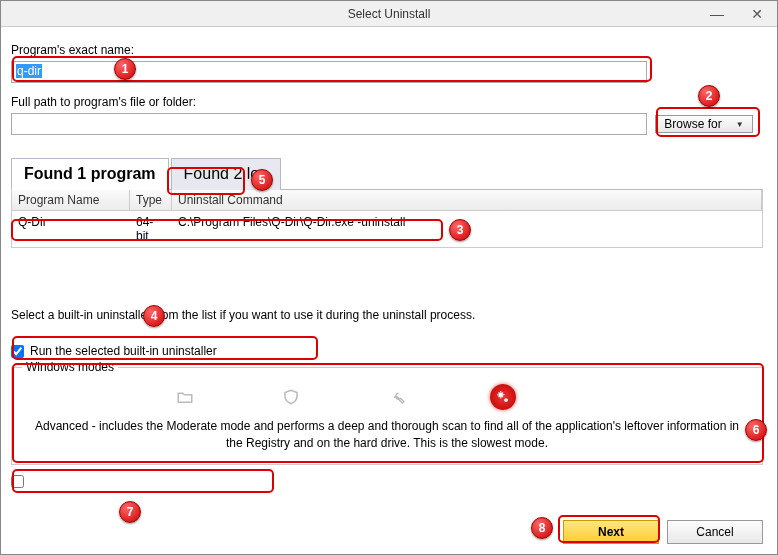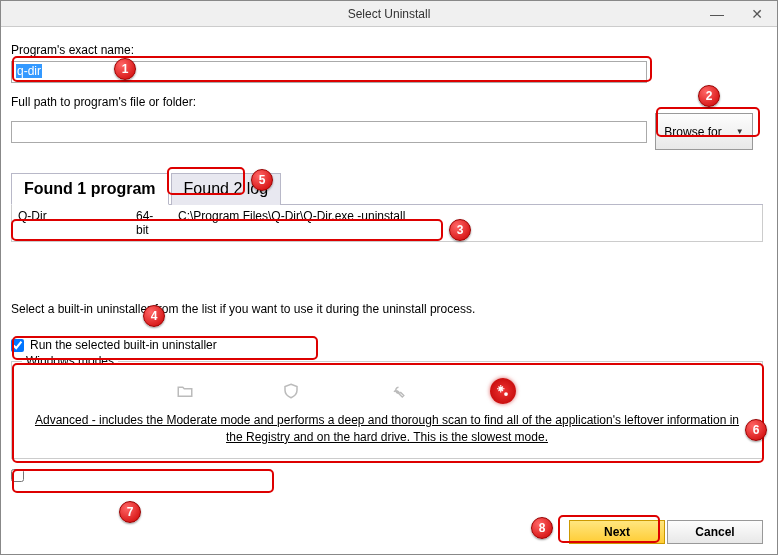--- a/index.html
+++ b/index.html
@@ -28,21 +28,21 @@
 .content { padding: 10px 14px 6px 10px; }
 .label { margin: 6px 0 4px 0; color: #000; }
 .input {
   width: 636px; height: 22px; border: 1px solid #aaa; padding: 2px 4px;
   font-size: 12px; font-family: inherit; display: inline-block; vertical-align: middle;
 }
 .input.selected { background: #fff; color: #000; }
 .input .selection { background: #3399ff; color: #fff; padding: 0 1px; }
 .row2 { display: flex; align-items: center; gap: 8px; }
 .browse-btn {
-  width: 98px; height: 37px; border: 1px solid #999; background: linear-gradient(#fdfdfd,#e8e8e8);
+  width: 98px; height: 18px; border: 1px solid #999; background: linear-gradient(#fdfdfd,#e8e8e8);
   font-size: 12px; display: flex; align-items: center; justify-content: center; gap: 14px;
   cursor: pointer;
 }
 .browse-btn .arrow { font-size: 8px; color: #333; }
 .tabs { margin-top: 22px; display: flex; border-bottom: 1px solid #b8b8c8; }
 .tab {
   padding: 6px 12px; border: 1px solid #b8b8c8; border-bottom: none;
   background: #e8e8f0; margin-right: 2px; cursor: pointer; font-size: 16px;
   position: relative; top: 1px;
 }
@@ -58,26 +58,26 @@
 .checkbox-row { margin-top: 22px; display: flex; align-items: center; gap: 6px; }
 .checkbox-row input { width: 13px; height: 13px; }
 fieldset.modes {
   margin-top: 2px; border: 1px solid #ccc; padding: 6px 10px 12px 10px;
 }
 fieldset.modes legend { padding: 0 4px; font-size: 12px; }
 .mode-icons { display: flex; gap: 80px; padding: 4px 0 8px 150px; }
 .mode-icon { width: 26px; height: 26px; border-radius: 50%; display: flex; align-items: center; justify-content: center; }
 .mode-icon svg { width: 18px; height: 18px; }
 .mode-icon.sel { background: radial-gradient(#e33, #b00); box-shadow: 0 0 4px rgba(200,0,0,.6); }
-.mode-desc { text-align: center; color: #000; line-height: 1.4; padding: 0 10px; text-decoration: underline; }
+.mode-desc { text-align: center; color: #000; line-height: 1.4; padding: 0 10px; }
 .bottom-check { margin-top: 10px; display: flex; align-items: center; gap: 6px; }
-.footer-btns { position: absolute; bottom: 10px; right: 14px; display: flex; gap: 2px; }
+.footer-btns { position: absolute; bottom: 10px; right: 14px; display: flex; gap: 8px; }
 .btn {
   width: 96px; height: 24px; border: 1px solid #999; background: linear-gradient(#fdfdfd,#e8e8e8);
-  font-size: 12px; display: flex; align-items: center; justify-content: center; cursor: pointer; font-weight: bold;
+  font-size: 12px; display: flex; align-items: center; justify-content: center; cursor: pointer;
 }
 .btn.primary { font-weight: bold; background: linear-gradient(#ffe680,#ffcc33); border-color: #cc9900; }
 .redbox { position: absolute; border: 2px solid #d00; border-radius: 5px; pointer-events: none; }
 .callout {
   position: absolute; width: 22px; height: 22px; border-radius: 50%;
   background: radial-gradient(circle at 35% 30%, #ff6666, #cc0000);
   border: 1px solid #900; color: #fff; font-weight: bold; font-size: 12px;
   display: flex; align-items: center; justify-content: center; pointer-events: none;
   box-shadow: 0 1px 2px rgba(0,0,0,.4);
 }
@@ -107,20 +107,25 @@
       <span>Browse for</span>
       <span class="arrow">▼</span>
     </div>
   </div>
 
   <div class="tabs">
     <div class="tab active"><span>Found 1 program</span></div>
     <div class="tab"><span>Found 2 log</span></div>
   </div>
   <div class="table">
+    <div class="thead">
+      <div class="th c1">Program Name</div>
+      <div class="th c2">Type</div>
+      <div class="th c3">Uninstall Command</div>
+    </div>
     <div class="trow">
       <div class="td c1">Q-Dir</div>
       <div class="td c2">64-bit</div>
       <div class="td c3">C:\Program Files\Q-Dir\Q-Dir.exe -uninstall</div>
     </div>
   </div>
 
   <div class="instruct">Select a built-in uninstaller from the list if you want to use it during the uninstall process.</div>
 
   <label class="checkbox-row">

